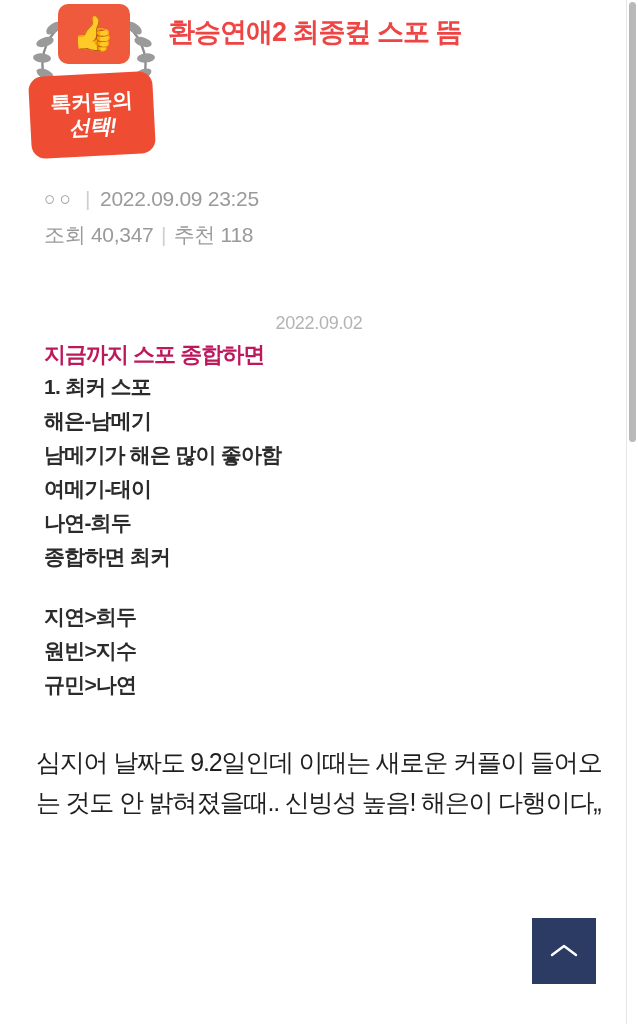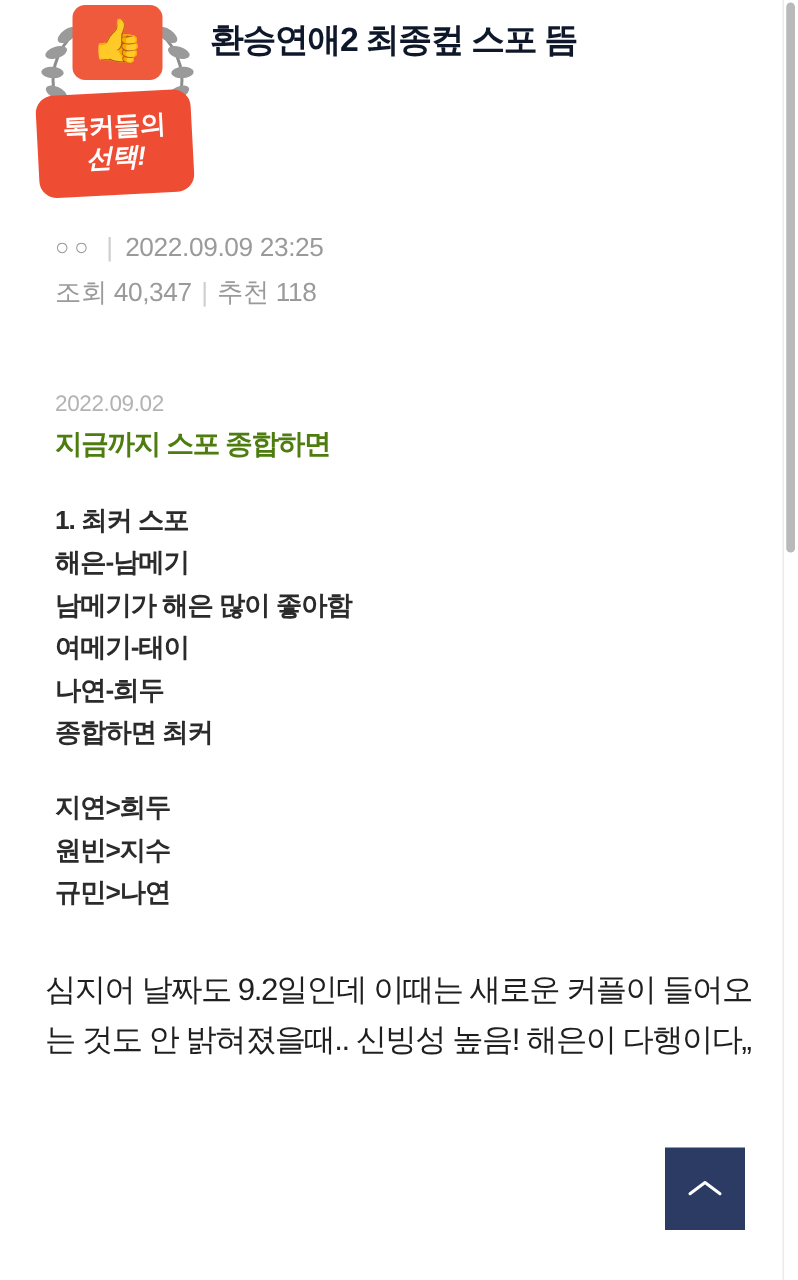--- a/index.html
+++ b/index.html
@@ -77,21 +77,21 @@
     font-style: italic;
   }
 
   .title {
     flex: 1 1 auto;
     font-size: 27px;
     font-weight: bold;
     line-height: 1.25;
     letter-spacing: -1px;
     padding-top: 16px;
-    color: #0f172a;
+    color: #ef4444;
     word-break: keep-all;
   }
 
   
   .meta {
     padding: 10px 44px 0 44px;
     color: #9a9a9a;
     font-size: 21px;
     line-height: 1.6;
   }
@@ -118,27 +118,27 @@
   
   .post-body {
     padding: 62px 44px 0 44px;
     box-sizing: border-box;
   }
   .quote-date {
     color: #b3b3b3;
     font-size: 18px;
     letter-spacing: -0.3px;
     margin-bottom: 6px;
+    text-align: center;
   }
   .quote-lead {
     font-size: 22px;
     font-weight: bold;
-    color: #4d7c0f;
+    color: #be185d;
     letter-spacing: -1px;
-    margin-bottom: 30px;
   }
   .block {
     font-size: 21px;
     color: #2b2b2b;
     line-height: 1.62;
     letter-spacing: -0.8px;
     font-weight: bold;
   }
   .block.light {
     font-weight: bold;

